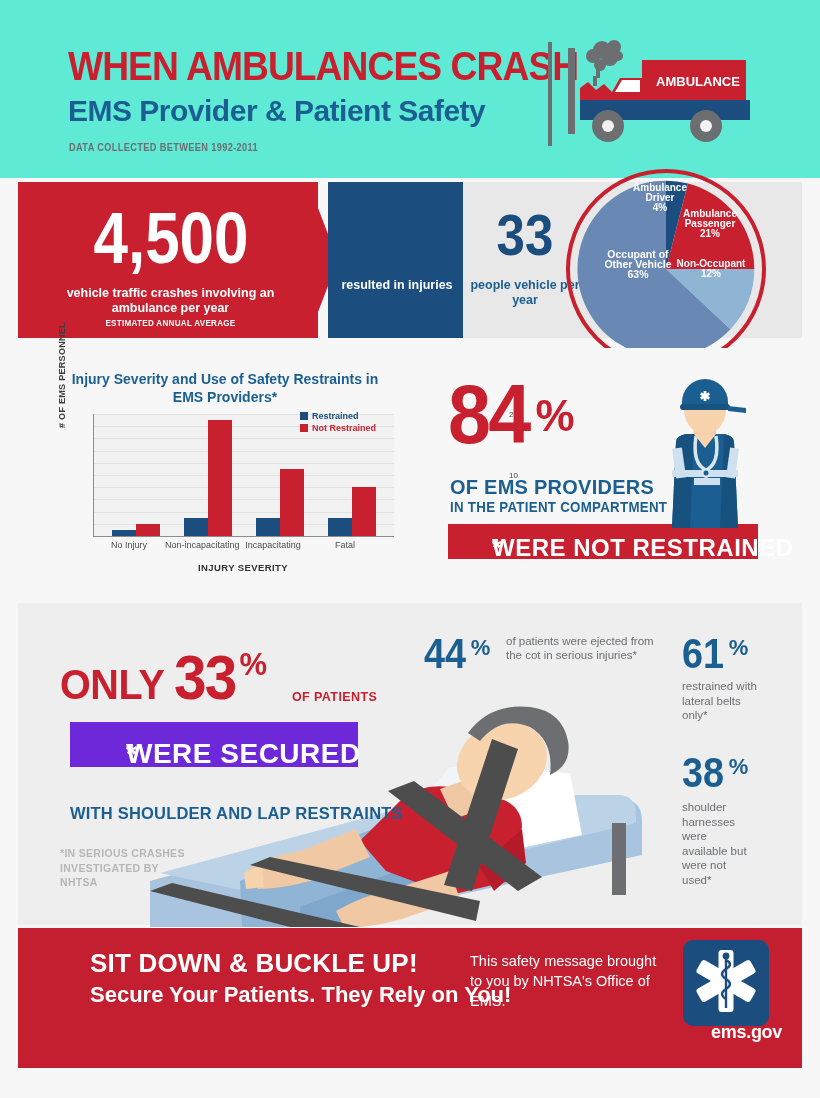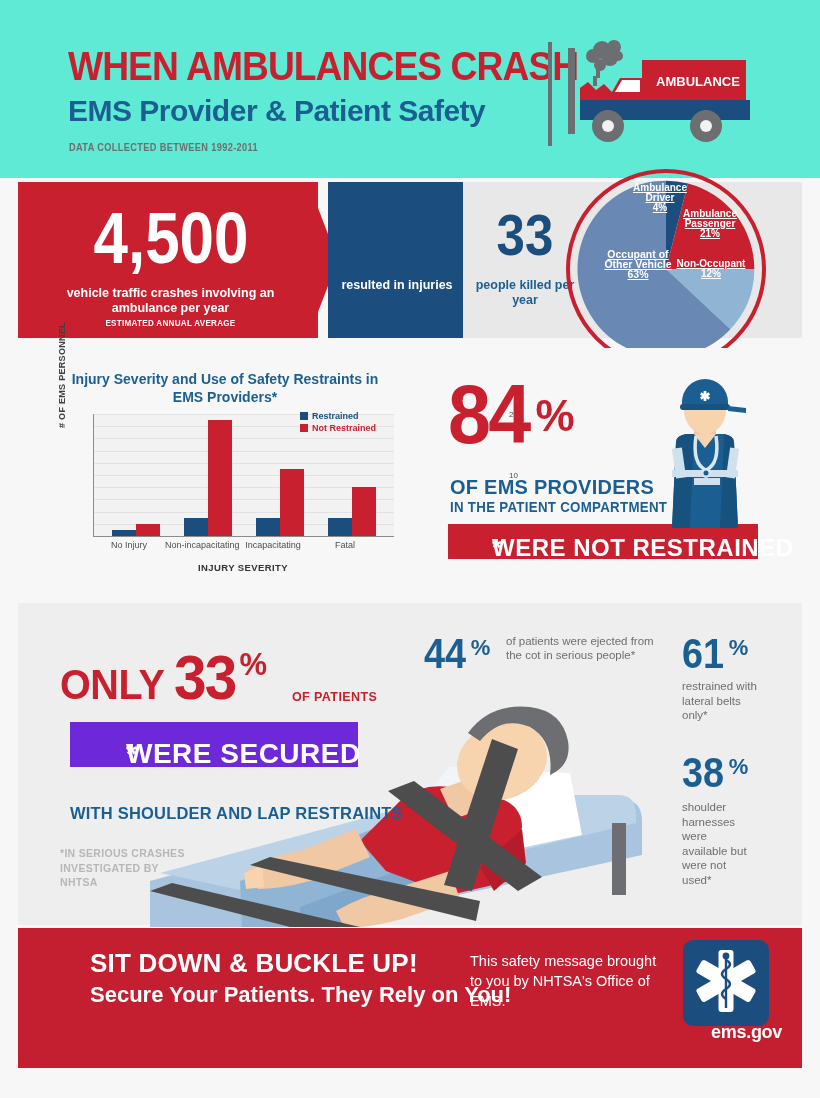--- a/index.html
+++ b/index.html
@@ -107,21 +107,21 @@
   }
   .pie-circle{
     position:absolute;left:556px;top:-5px;width:184px;height:184px;
   }
   .pie-ring{
     position:absolute;left:548px;top:-13px;width:200px;height:200px;
     border:4px solid #c8202f;border-radius:50%;
     box-sizing:border-box;
   }
   .pie-label{position:absolute;text-align:center;font-weight:bold;color:#ffffff;
-    font-family:"Liberation Sans Narrow","Liberation Sans",sans-serif;line-height:10px;text-decoration:underline;}
+    font-family:"Liberation Sans Narrow","Liberation Sans",sans-serif;line-height:10px;}
 
   
   .chart-sec{position:absolute;left:0;top:348px;width:820px;height:250px;background:#f7f7f7;}
   .chart-title{
     position:absolute;left:60px;top:22px;width:330px;text-align:center;
     font-size:14px;font-weight:bold;color:#1b5f92;line-height:18px;
   }
   .plot{
     position:absolute;left:93px;top:66px;width:300px;height:122px;
     background:#f2f2f2;border-left:1px solid #8c8c8c;border-bottom:1px solid #8c8c8c;
@@ -331,21 +331,21 @@
     <div class="band-blue-notch"></div>
     <div class="band-gray"></div>
 
     <div class="big-red-num">4,500</div>
     <div class="big-red-sub">vehicle traffic crashes involving an ambulance per year</div>
     <div class="big-red-note">ESTIMATED ANNUAL AVERAGE</div>
 
     <div class="pct-sub">resulted in injuries</div>
 
     <div class="kill-num">33</div>
-    <div class="kill-sub">people killed per year</div>
+    <div class="kill-sub">people vehicle per year</div>
 
     <div class="pie-ring"></div>
     <div class="pie-circle">
       <svg width="184" height="184" viewBox="0 0 100 100">
 
         <path d="M50 50 L50 2 A48 48 0 0 1 61.93 3.51 Z" fill="#1b4e7e"></path>
 
         <path d="M50 50 L61.93 3.51 A48 48 0 0 1 98 50 Z" fill="#c8202f"></path>
 
         <path d="M50 50 L98 50 A48 48 0 0 1 84.97 82.76 Z" fill="#8fb4d4"></path>
@@ -526,21 +526,21 @@
   <div class="with-txt">WITH SHOULDER AND LAP RESTRAINTS</div>
   <div class="footnote">
     <span style="white-space:pre-line">*IN SERIOUS CRASHES
  INVESTIGATED BY
  NHTSA</span>
   </div>
 
   <div class="s44">
     <span class="s44-n">44</span><span class="s44-p">%</span>
   </div>
-  <div class="s44-tx" style="width:150px;">of patients were ejected from the cot in serious people*</div>
+  <div class="s44-tx" style="width:150px;">of patients were ejected from the cot in serious injuries*</div>
 
   <div class="stat-r" style="left:682px;top:633px;">
     <span class="stat-r-n">61</span><span class="stat-r-p">%</span>
   </div>
   <div class="stat-r-tx" style="left:682px;top:679px;width:86px;">restrained with lateral belts only*</div>
 
   <div class="stat-r" style="left:682px;top:752px;">
     <span class="stat-r-n">38</span><span class="stat-r-p">%</span>
   </div>
   <div class="stat-r-tx" style="left:682px;top:800px;width:72px;">shoulder harnesses were available but were not used*</div>

